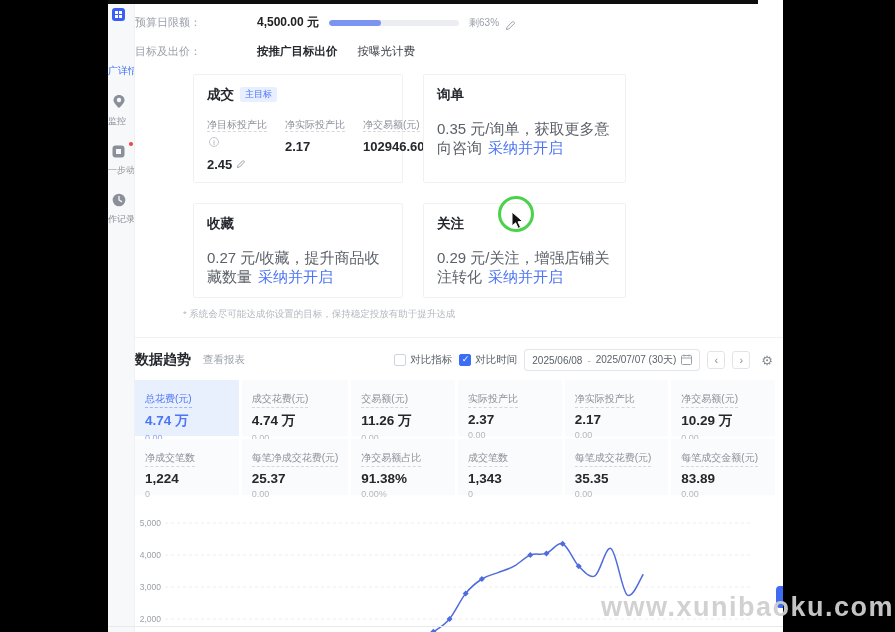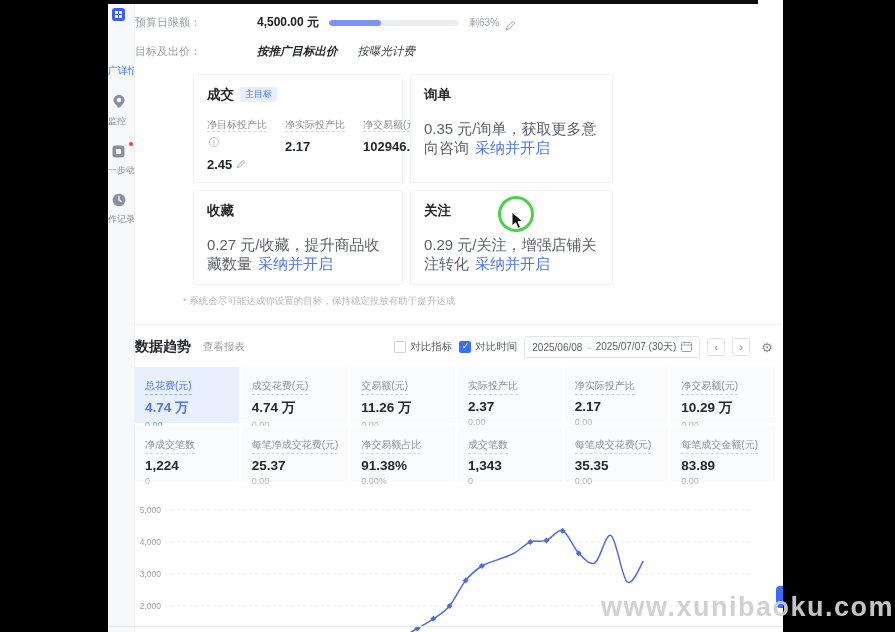--- a/index.html
+++ b/index.html
@@ -23,25 +23,25 @@
   
   .settings { padding-top:10px; }
   .row { display:flex; align-items:center; }
   .budget-row { margin-bottom:13px; }
   .lbl { font-size:11px; color:#9aa0a8; width:122px; }
   .budget-val { font-size:12px; font-weight:bold; color:#222; margin-right:10px; }
   .pbar { width:130px; height:6px; background:#ebedf0; border-radius:3px; overflow:hidden; margin-right:10px; }
   .pbar-fill { height:6px; background:#7b94f2; border-radius:3px; }
   .remain { font-size:10px; color:#9aa0a8; margin-right:6px; }
   .pencil { width:11px; height:11px; display:inline-block; }
-  .bid-tab { font-size:11.5px; color:#3c4046; margin-right:20px; cursor:pointer;font-style:italic; }
+  .bid-tab { font-size:11.5px; color:#3c4046; margin-right:20px; cursor:pointer; }
   .bid-tab.active { font-weight:bold; color:#25282d; }
 
   
-  .goal-grid { display:grid; grid-template-columns:210px 203px; gap:7px; margin:15px 0 0 58px; }
+  .goal-grid { display:grid; grid-template-columns:210px 203px; gap:20px; margin:15px 0 0 58px; }
   .gcard { border:1px solid #f0f1f3; border-radius:2px; background:#fff; padding:10px 13px; min-height:70px; }
   .gcard-title { font-size:13.5px; font-weight:bold; color:#24272c; display:inline-block; }
   .badge { display:inline-block; font-size:9px; color:#4b74f6; background:#e8efff; border-radius:2px; padding:1px 5px; margin-left:6px; vertical-align:2px; }
   .gmetrics { display:flex; margin-top:10px; }
   .gmetric { margin-right:18px; }
   .gm-label { font-size:10px; color:#8b9099; border-bottom:1px dashed #d4d7dc; padding-bottom:1px; white-space:nowrap; }
   .gm-value { font-size:13px; font-weight:bold; color:#24272c; margin-top:7px; }
   .info-i { display:inline-block; width:10px; height:10px; line-height:9px; text-align:center; border:1px solid #c2c6cc; border-radius:50%; font-size:7px; color:#9aa0a8; margin-left:2px; vertical-align:1px; }
   .gdesc { font-size:15px; color:#5c6169; margin-top:16px; }
   .glink { color:#4b74f6; margin-left:6px; cursor:pointer; }

